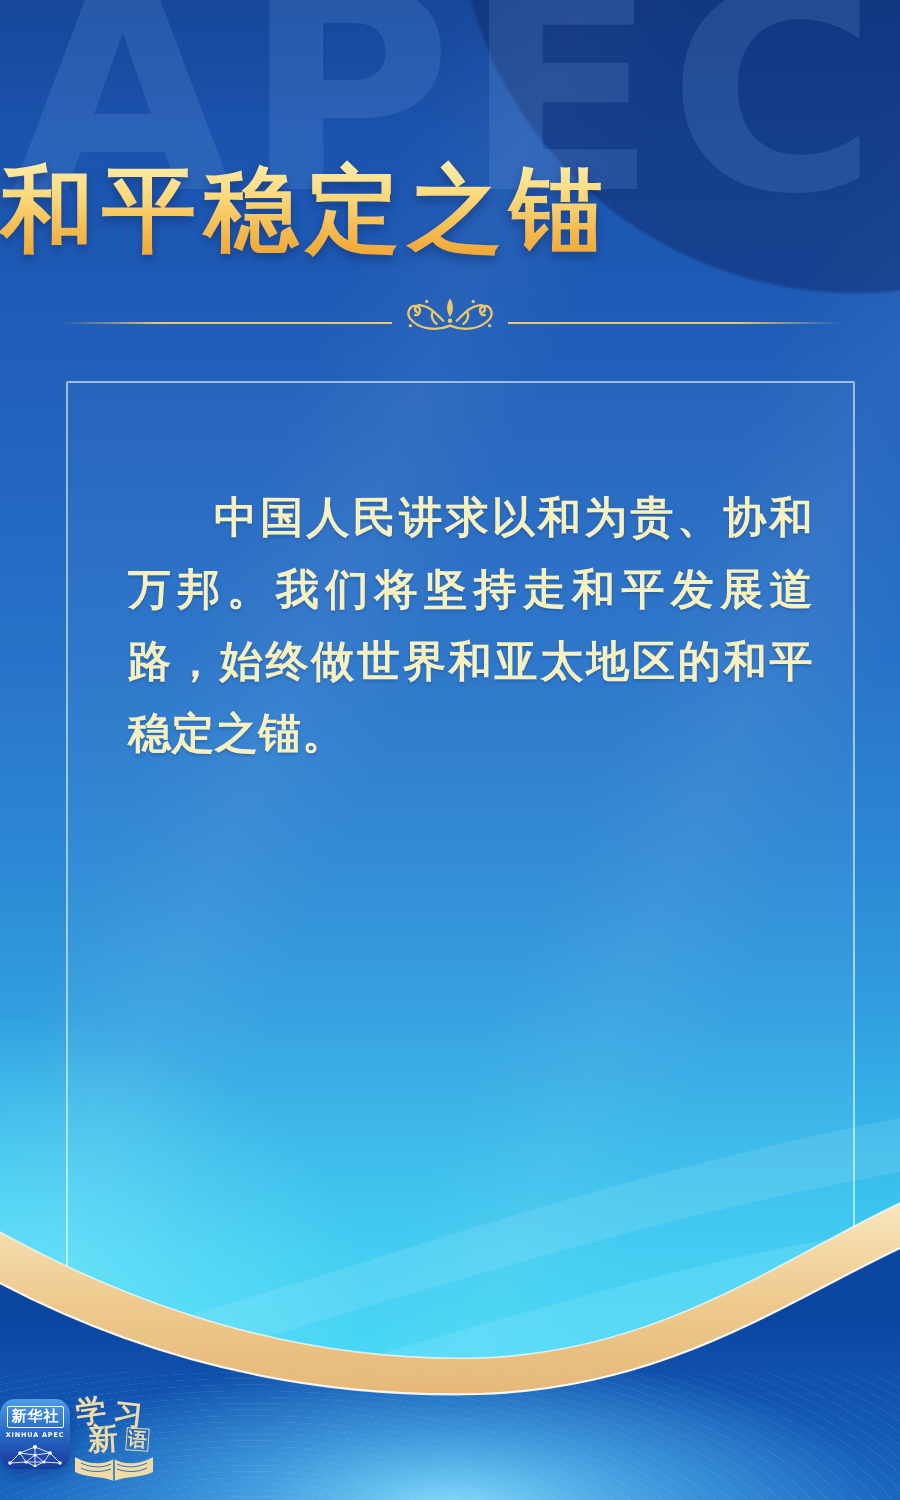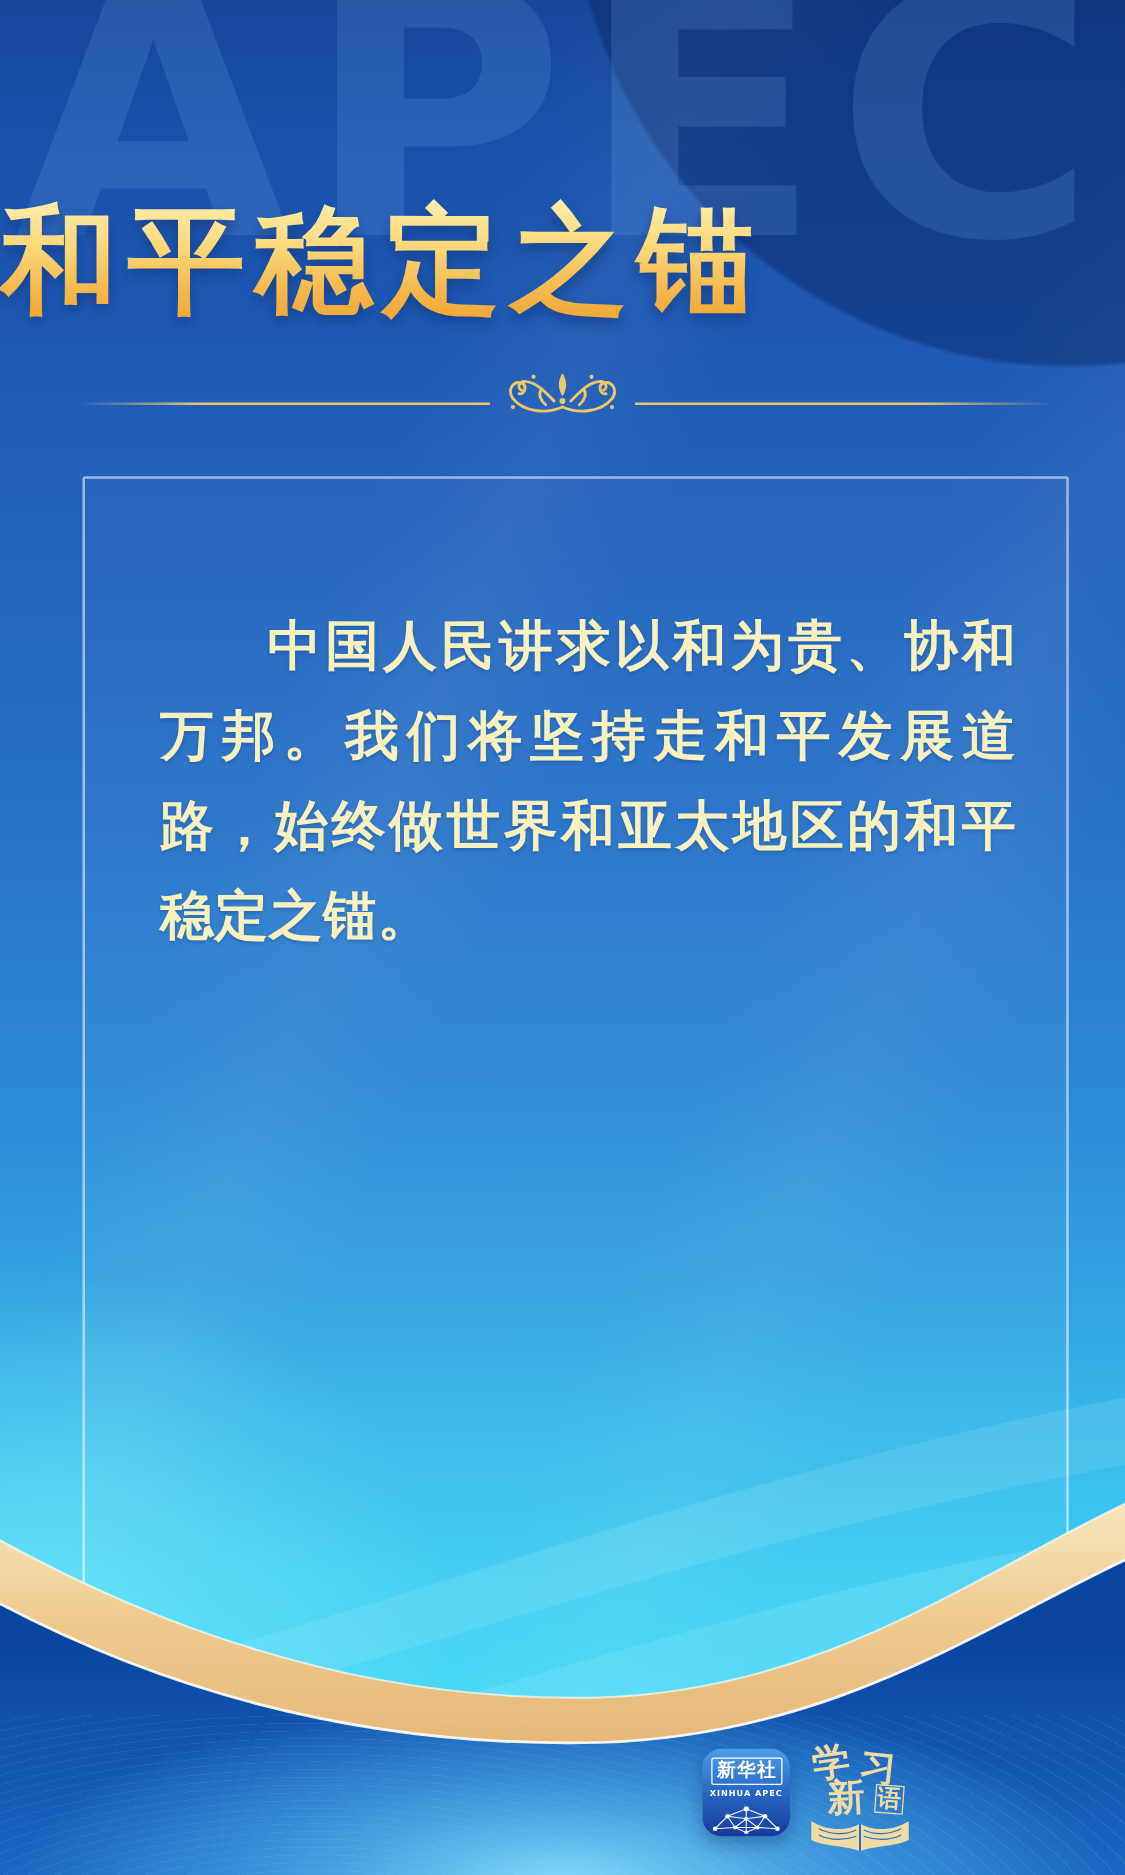--- a/index.html
+++ b/index.html
@@ -54,21 +54,21 @@
     text-shadow:0 2px 3px rgba(6,45,115,.25);
   }
   
   .wave{position:absolute;left:0;top:1100px;width:900px;height:400px;display:block;}
   .arc-texture{
     position:absolute;left:0;top:1372px;width:900px;height:128px;opacity:.5;pointer-events:none;
     background:repeating-radial-gradient(ellipse 1500px 620px at 28% 170%,
       rgba(200,235,255,.16) 0 1.5px, rgba(200,235,255,0) 1.5px 15px);
   }
   
-  .footer{position:absolute;left:0;top:1399px;width:732px;display:flex;justify-content:flex-end;align-items:flex-start;gap:12px;}
+  .footer{position:absolute;left:0;top:1399px;width:732px;display:flex;justify-content:flex-start;align-items:flex-start;}
   .xh-app{
     width:70px;height:70px;border-radius:15px;box-sizing:border-box;
     background:linear-gradient(180deg,#4e9ce8 0%,#2a6cc8 45%,#17399c 100%);
     box-shadow:0 6px 14px rgba(8,40,100,.35);
     display:flex;flex-direction:column;align-items:center;padding-top:7px;
   }
   .xh-cn{
     font-size:15px;font-weight:bold;color:#fff;letter-spacing:1px;line-height:1;
     border:1.5px solid #fff;border-radius:2px;padding:2px 3px 3px 4px;white-space:nowrap;
     font-family:"DejaVu Serif",serif;

